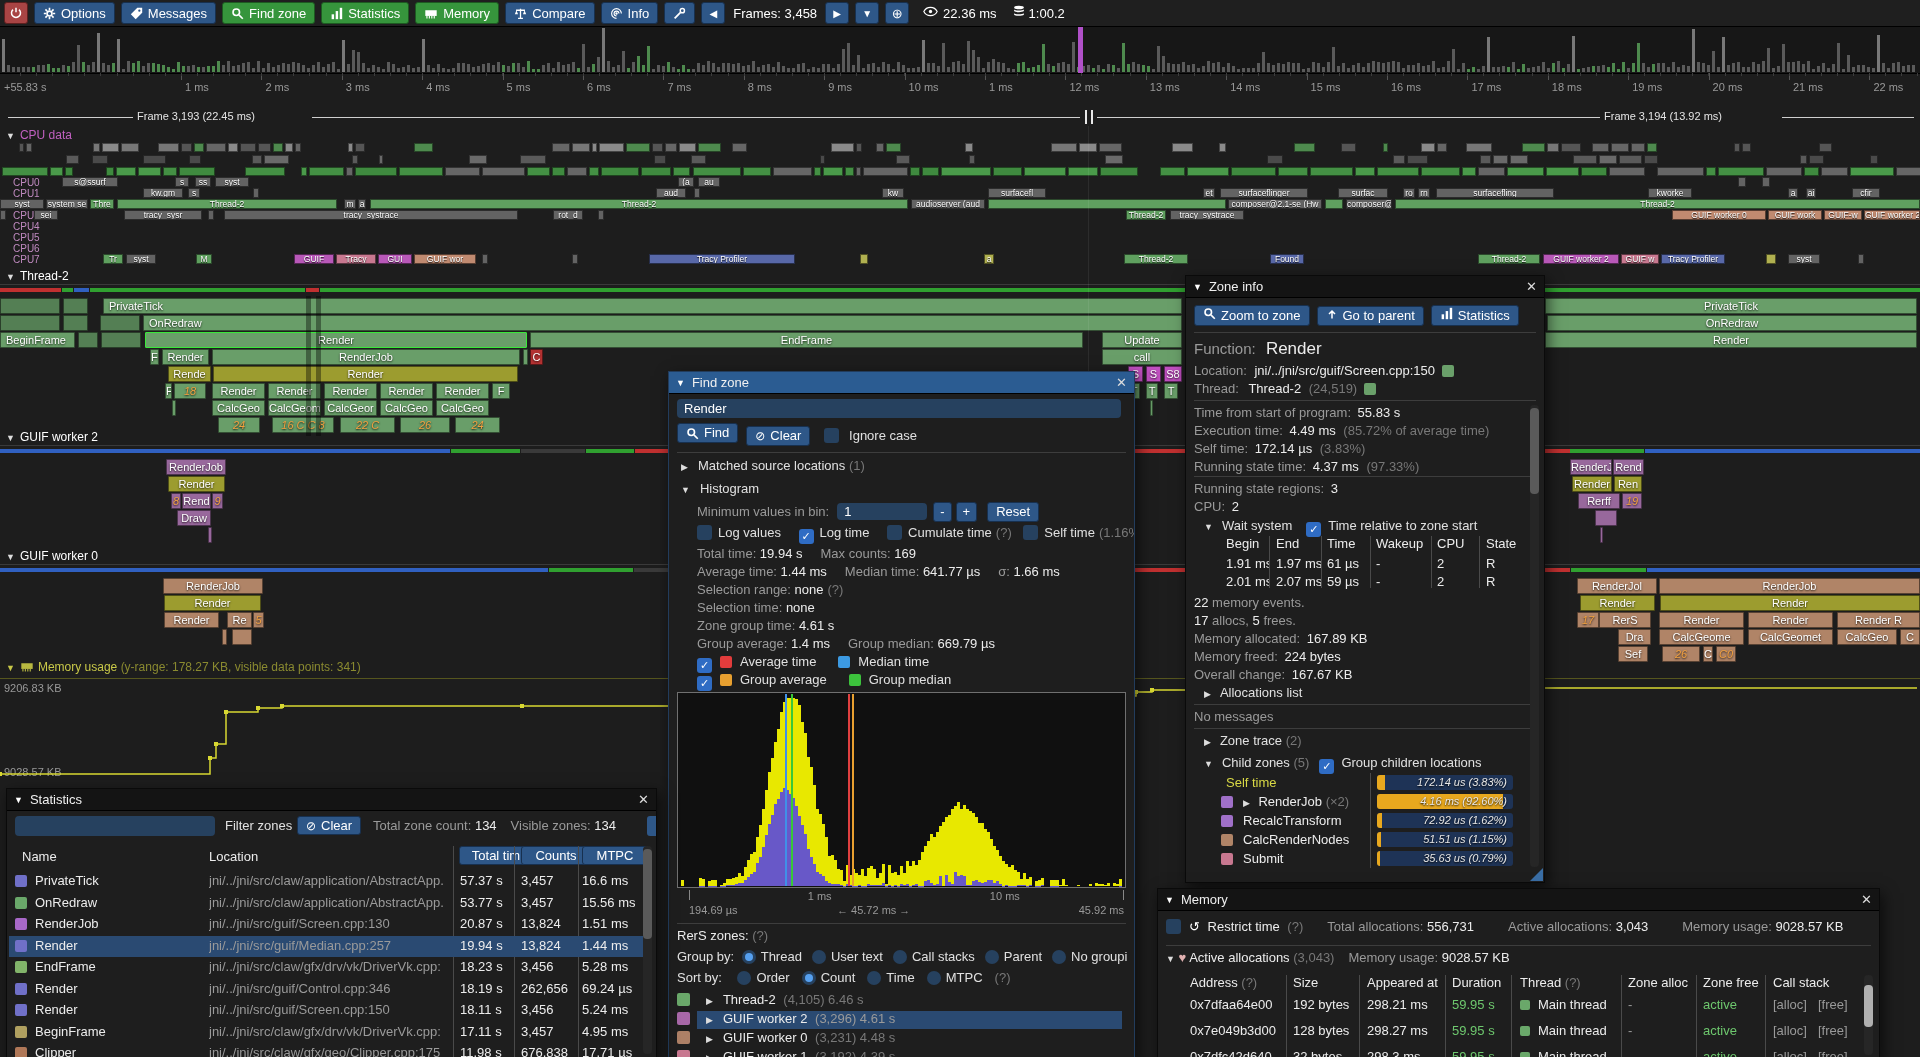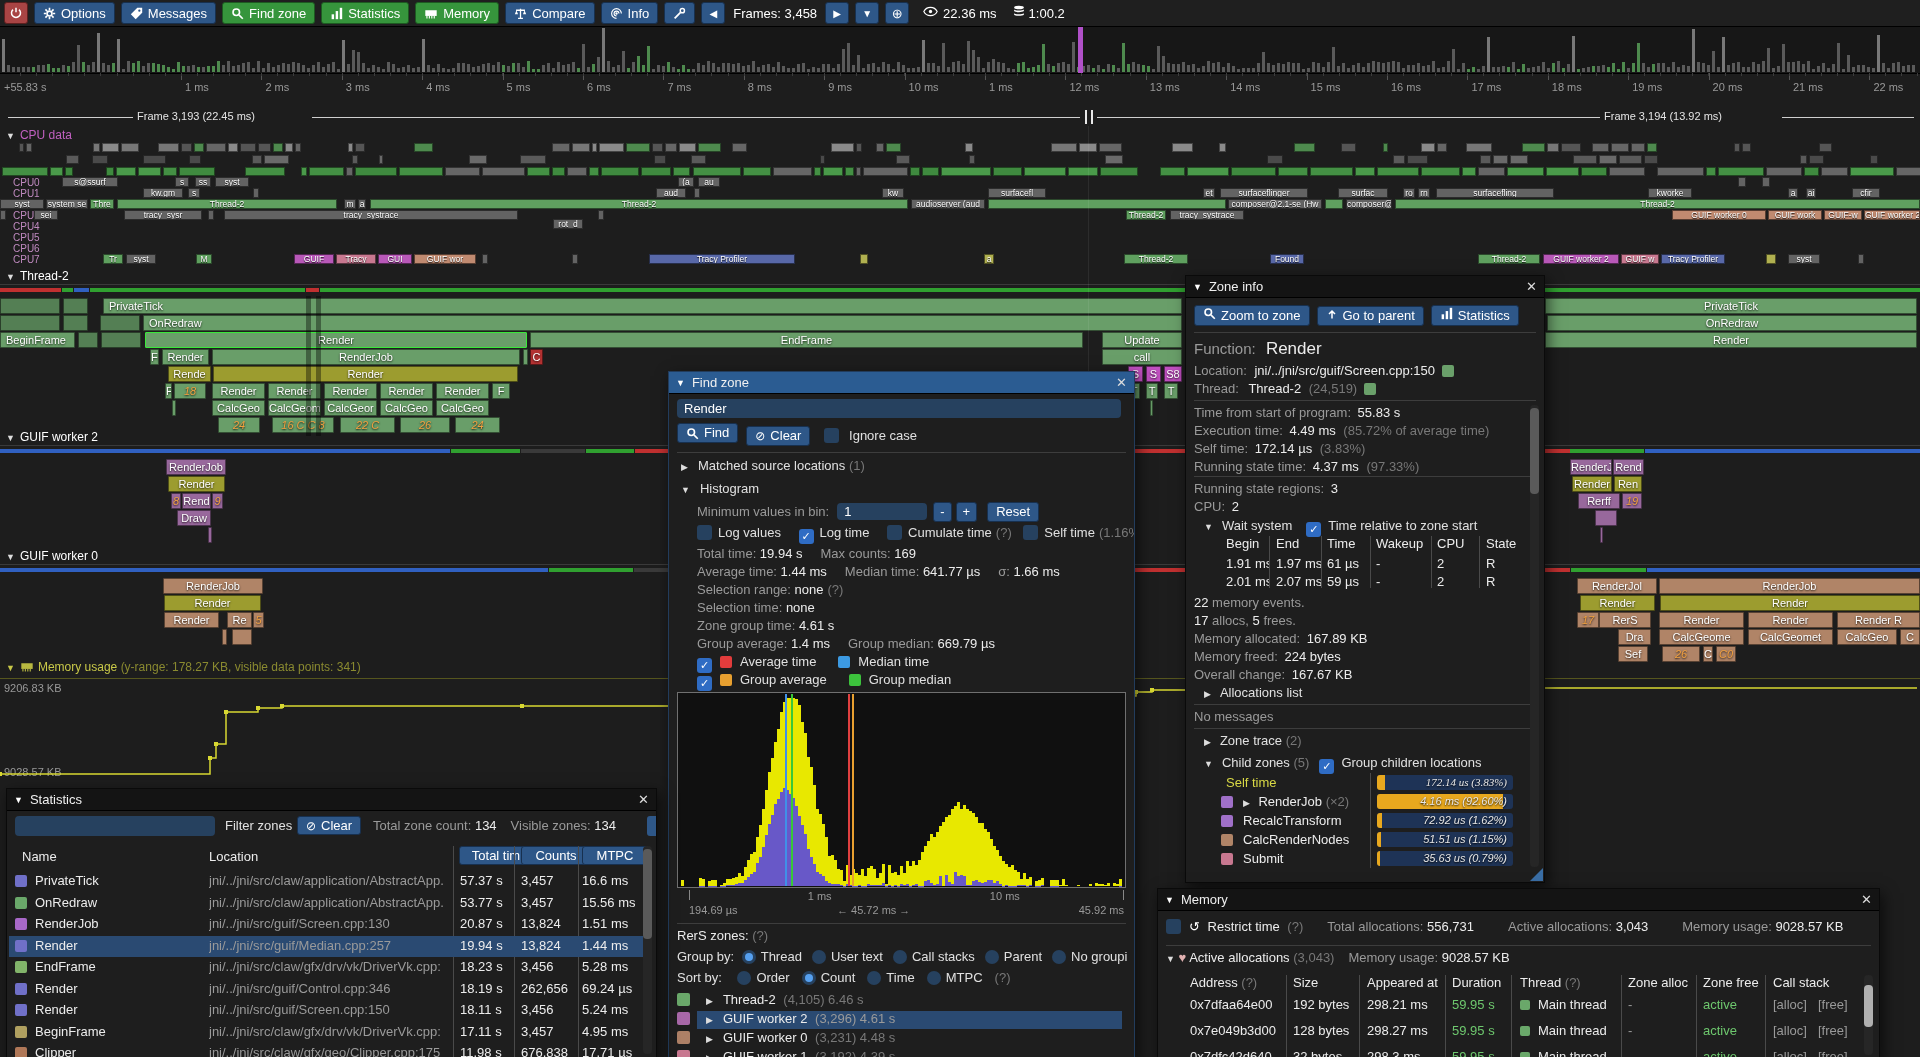--- a/index.html
+++ b/index.html
@@ -933,21 +933,21 @@
     <div class="cz cgray" style="left: 1228px; top: 73px; width: 94px;">composer@2.1-se (Hw</div>
     <div class="cz cgreen" style="left: 1325px; top: 73px; width: 18px;"></div>
     <div class="cz cgray" style="left: 1346px; top: 73px; width: 46px;">composer@</div>
     <div class="cz cgreen" style="left: 1395px; top: 73px; width: 525px;">Thread-2</div>
     <span class="cpulab" style="left: 13px; top: 84px;">CPU3</span>
     <div class="cz cgray" style="left: 0px; top: 84px; width: 6px;"></div>
     <div class="cz cgray" style="left: 34px; top: 84px; width: 24px;">sei</div>
     <div class="cz cgray" style="left: 124px; top: 84px; width: 78px;">tracy_sysr</div>
     <div class="cz cgray" style="left: 208px; top: 84px; width: 6px;"></div>
     <div class="cz cgray" style="left: 224px; top: 84px; width: 294px;">tracy_systrace</div>
-    <div class="cz cgray" style="left: 553px; top: 84px; width: 30px; margin-top: 9px;">rot_d</div>
+    <div class="cz cgray" style="left: 553px; top: 84px; width: 30px;">rot_d</div>
     <div class="cz cgray" style="left: 598px; top: 84px; width: 6px;"></div>
     <div class="cz cgreen" style="left: 1126px; top: 84px; width: 40px;">Thread-2</div>
     <div class="cz cgray" style="left: 1170px; top: 84px; width: 74px;">tracy_systrace</div>
     <div class="cz csalmon" style="left: 1672px; top: 84px; width: 94px;">GUIF worker 0</div>
     <div class="cz csalmon" style="left: 1768px; top: 84px; width: 54px;">GUIF work</div>
     <div class="cz csalmon" style="left: 1824px; top: 84px; width: 38px;">GUIF-w</div>
     <div class="cz csalmon" style="left: 1864px; top: 84px; width: 56px;">GUIF worker 2</div>
     <span class="cpulab" style="left: 13px; top: 95px;">CPU4</span>
     <span class="cpulab" style="left: 13px; top: 106px;">CPU5</span>
     <span class="cpulab" style="left: 13px; top: 117px;">CPU6</span>
@@ -1507,21 +1507,21 @@
     <div class="winrow" style="left: 8px; top: 373px;"><span class="k">Memory freed: </span><span class="v" style="margin-left: 3px;">224 bytes</span></div>
     <div class="winrow" style="left: 8px; top: 391px;"><span class="k">Overall change: </span><span class="v" style="margin-left: 3px;">167.67 KB</span></div>
     <div class="winrow" style="left: 18px; top: 409px;"><span class="arrow">▶</span><span style="margin-left:9px">Allocations list</span></div>
     <div class="hr" style="top: 428px;"></div>
     <span class="k" style="position: absolute; left: 8px; top: 433px;">No messages</span>
     <div class="hr" style="top: 452px;"></div>
     <div class="winrow" style="left: 18px; top: 457px;"><span class="arrow">▶</span><span style="margin-left:9px">Zone trace</span> <span class="dim">(2)</span></div>
     <div class="winrow" style="left: 18px; top: 479px;"><span class="arrow">▼</span><span style="margin-left:9px">Child zones</span> <span class="dim">(5)</span><span class="cb on" style="margin-left: 10px; margin-right: 7px;">✓</span><span>Group children locations</span></div>
     <div class="colsep" style="left: 184px; top: 497px; height: 95px;"></div>
     <span class="yel" style="position: absolute; left: 40px; top: 499px;">Self time</span>
-    <div class="bar" style="left: 191px; top: 499px; width: 136px; font-family: Liberation Serif, serif;">
+    <div class="bar" style="left: 191px; top: 499px; width: 136px;">
       <div class="fill" style="width: 8.16px;"></div>
       <span class="bt"><span>172.14 us (3.83%)</span></span>
     </div>
     <div class="winrow" style="left: 35px; top: 518px;"><span class="sw" style="background: rgb(160, 112, 200); margin-right: 10px;"></span><span class="arrow" style="margin-right: 6px;">▶ </span><span class="v">RenderJob</span><span class="dim"> (×2)</span></div>
     <div class="bar" style="left: 191px; top: 518px; width: 136px;">
       <div class="fill" style="width: 125.936px;"></div>
       <span class="bt"><span>4.16 ms (92.60%)</span></span>
     </div>
     <div class="winrow" style="left: 35px; top: 537px;"><span class="sw" style="background: rgb(160, 112, 200); margin-right: 10px;"></span><span class="v">RecalcTransform</span></div>
     <div class="bar" style="left: 191px; top: 537px; width: 136px;">

